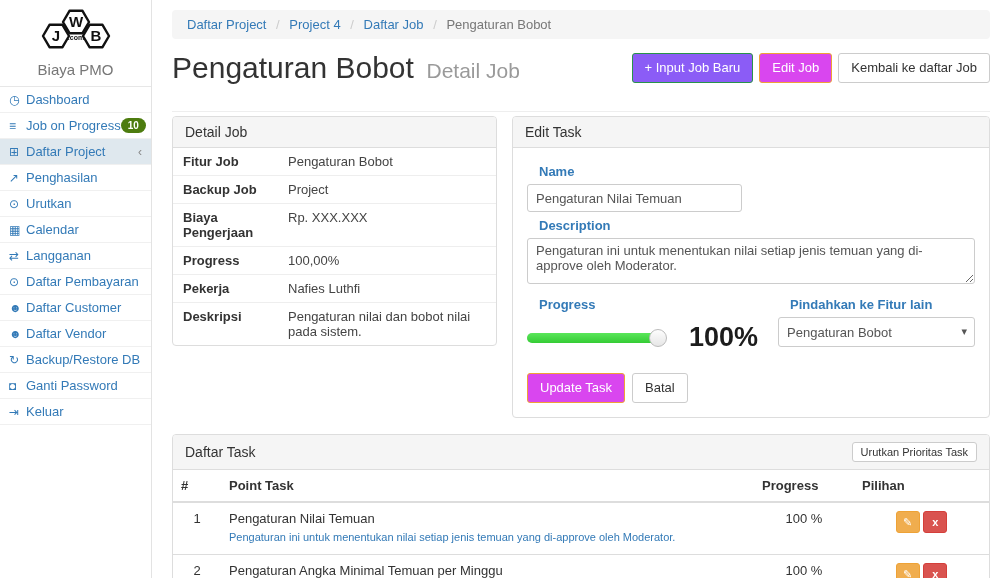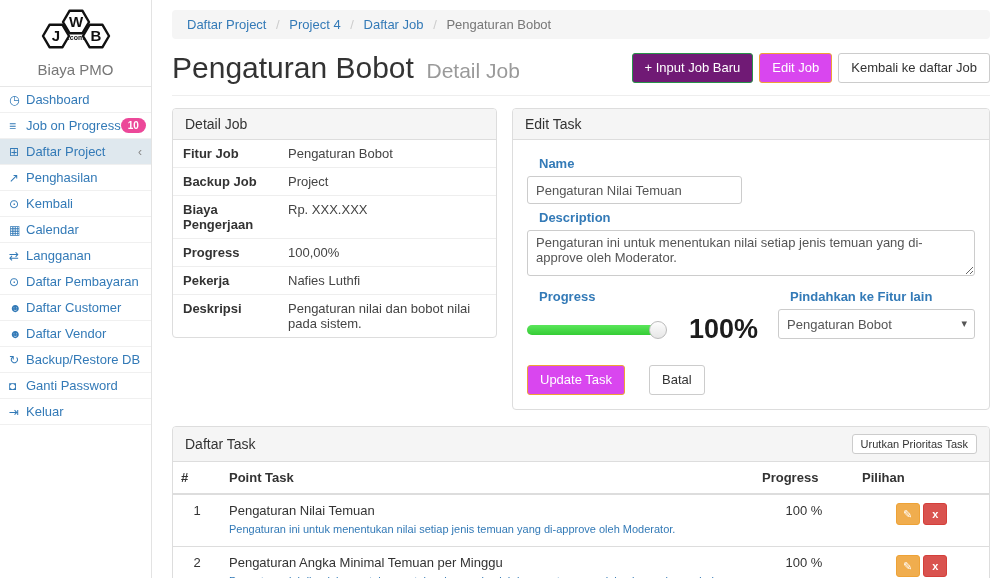--- a/index.html
+++ b/index.html
@@ -9,38 +9,38 @@
 
   
   .sidebar { width:152px; flex:0 0 152px; background:#fff; border-right:1px solid #e3e3e3; }
   .logo { text-align:center; padding:6px 0 8px; border-bottom:1px solid #e7e7e7; }
   .brand-name { color:#777; font-size:15px; margin-top:2px; }
   .nav-item { display:flex; align-items:center; padding:5px 9px; border-bottom:1px solid #f0f0f0;
               color:#337ab7; text-decoration:none; cursor:pointer; font-size:13px; }
   .nav-item.active { background:#dfe8ee; }
   .nav-icon { width:17px; font-size:12px; color:#337ab7; flex:0 0 17px; }
   .nav-label { flex:1 1 auto; white-space:nowrap; }
-  .badge { background:#ec4899; color:#fff; font-size:10px; font-weight:bold; border-radius:10px; padding:2px 7px; }
+  .badge { background:#4d7c0f; color:#fff; font-size:10px; font-weight:bold; border-radius:10px; padding:2px 7px; }
   .chevron { color:#888; font-size:12px; }
 
   
   .main { flex:1 1 auto; padding:10px 10px 12px 20px; background:#fff; }
   .breadcrumb { background:#f5f5f5; border-radius:4px; padding:7px 15px; font-size:13px; margin-bottom:12px; }
   .breadcrumb .bc-link { color:#337ab7; text-decoration:none; cursor:pointer; }
   .breadcrumb .sep { color:#ccc; margin:0 6px; }
   .breadcrumb .current { color:#777; }
 
-  .page-head-wrap { border-bottom:1px solid #eee; padding-bottom:10px; margin-bottom:12px; }
+  .page-head-wrap { border-bottom:1px solid #eee; padding-bottom:26px; margin-bottom:4px; }
   .page-head { display:flex; align-items:center; justify-content:space-between; }
   .page-title { font-size:30px; font-weight:500; color:#333; display:inline; }
   .page-subtitle { font-size:21px; color:#9a9a9a; margin-left:9px; }
   .actions { display:flex; gap:6px; }
   .btn { display:inline-block; border:1px solid transparent; border-radius:3px; padding:5px 12px;
          font-size:13px; cursor:pointer; background:#fff; font-family:inherit; line-height:1.42; }
-  .btn-success { background:#701a75; border-color:#28934a; color:#fff; }
+  .btn-success { background:#8b5cf6; border-color:#28934a; color:#fff; }
   .btn-warning { background:#d946ef; border-color:#eea236; color:#fff; }
   .btn-default { background:#fff; border-color:#ccc; color:#333; }
 
   
   .row-panels { display:flex; gap:15px; align-items:flex-start; }
   .panel { border:1px solid #ddd; border-radius:4px; background:#fff; }
   .panel-heading { background:#f5f5f5; border-bottom:1px solid #ddd; border-radius:3px 3px 0 0;
                    padding:7px 12px; font-size:14px; color:#333; display:flex; align-items:center; justify-content:space-between; }
 
   .panel-detail { flex:0 0 325px; width:325px; }
@@ -59,21 +59,21 @@
   .edit-bottom { display:flex; margin-top:4px; }
   .edit-left { flex:1 1 50%; padding-right:20px; }
   .edit-right { flex:1 1 50%; }
   .slider-row { display:flex; align-items:center; margin-top:10px; }
   .slider-track { position:relative; width:132px; height:10px; background:#e5e5e5; border-radius:6px; }
   .slider-fill { position:absolute; left:0; top:0; height:10px; border-radius:6px;
                  background:linear-gradient(#5ae65a,#35cc35); }
   .slider-handle { position:absolute; right:-8px; top:-4px; width:18px; height:18px; border-radius:50%;
                    background:linear-gradient(#fdfdfd,#e6e6e6); border:1px solid #bbb; cursor:pointer; }
   .progress-big { font-size:27px; font-weight:bold; color:#1c1c1c; margin-left:30px; }
-  .edit-buttons { margin-top:20px; display:flex; gap:24px; }
+  .edit-buttons { margin-top:20px; display:flex; gap:7px; }
   .select-wrap { position:relative; margin-top:0; }
   .select-wrap select { width:100%; height:30px; border:1px solid #ccc; border-radius:3px; padding:4px 8px;
                         font-size:13px; color:#555; background:#fff; -webkit-appearance:none; appearance:none; font-family:inherit; }
   .select-arrow { position:absolute; right:8px; top:8px; color:#555; font-size:11px; pointer-events:none; }
 
   
   .panel-tasks { margin-top:16px; }
   .btn-sort { background:#fff; border:1px solid #ccc; border-radius:3px; color:#333; font-size:11px;
               padding:3px 8px; cursor:pointer; font-family:inherit; }
   .task-table { width:100%; border-collapse:collapse; }
@@ -124,21 +124,21 @@
         <span class="nav-icon">⊞</span>
         <span class="nav-label">Daftar Project</span>
         <span class="chevron">‹</span>
       </a>
       <a class="nav-item">
         <span class="nav-icon">↗</span>
         <span class="nav-label">Penghasilan</span>
       </a>
       <a class="nav-item">
         <span class="nav-icon">⊙</span>
-        <span class="nav-label">Kembali</span>
+        <span class="nav-label">Urutkan</span>
       </a>
       <a class="nav-item">
         <span class="nav-icon">▦</span>
         <span class="nav-label">Calendar</span>
       </a>
       <a class="nav-item">
         <span class="nav-icon">⇄</span>
         <span class="nav-label">Langganan</span>
       </a>
       <a class="nav-item">

